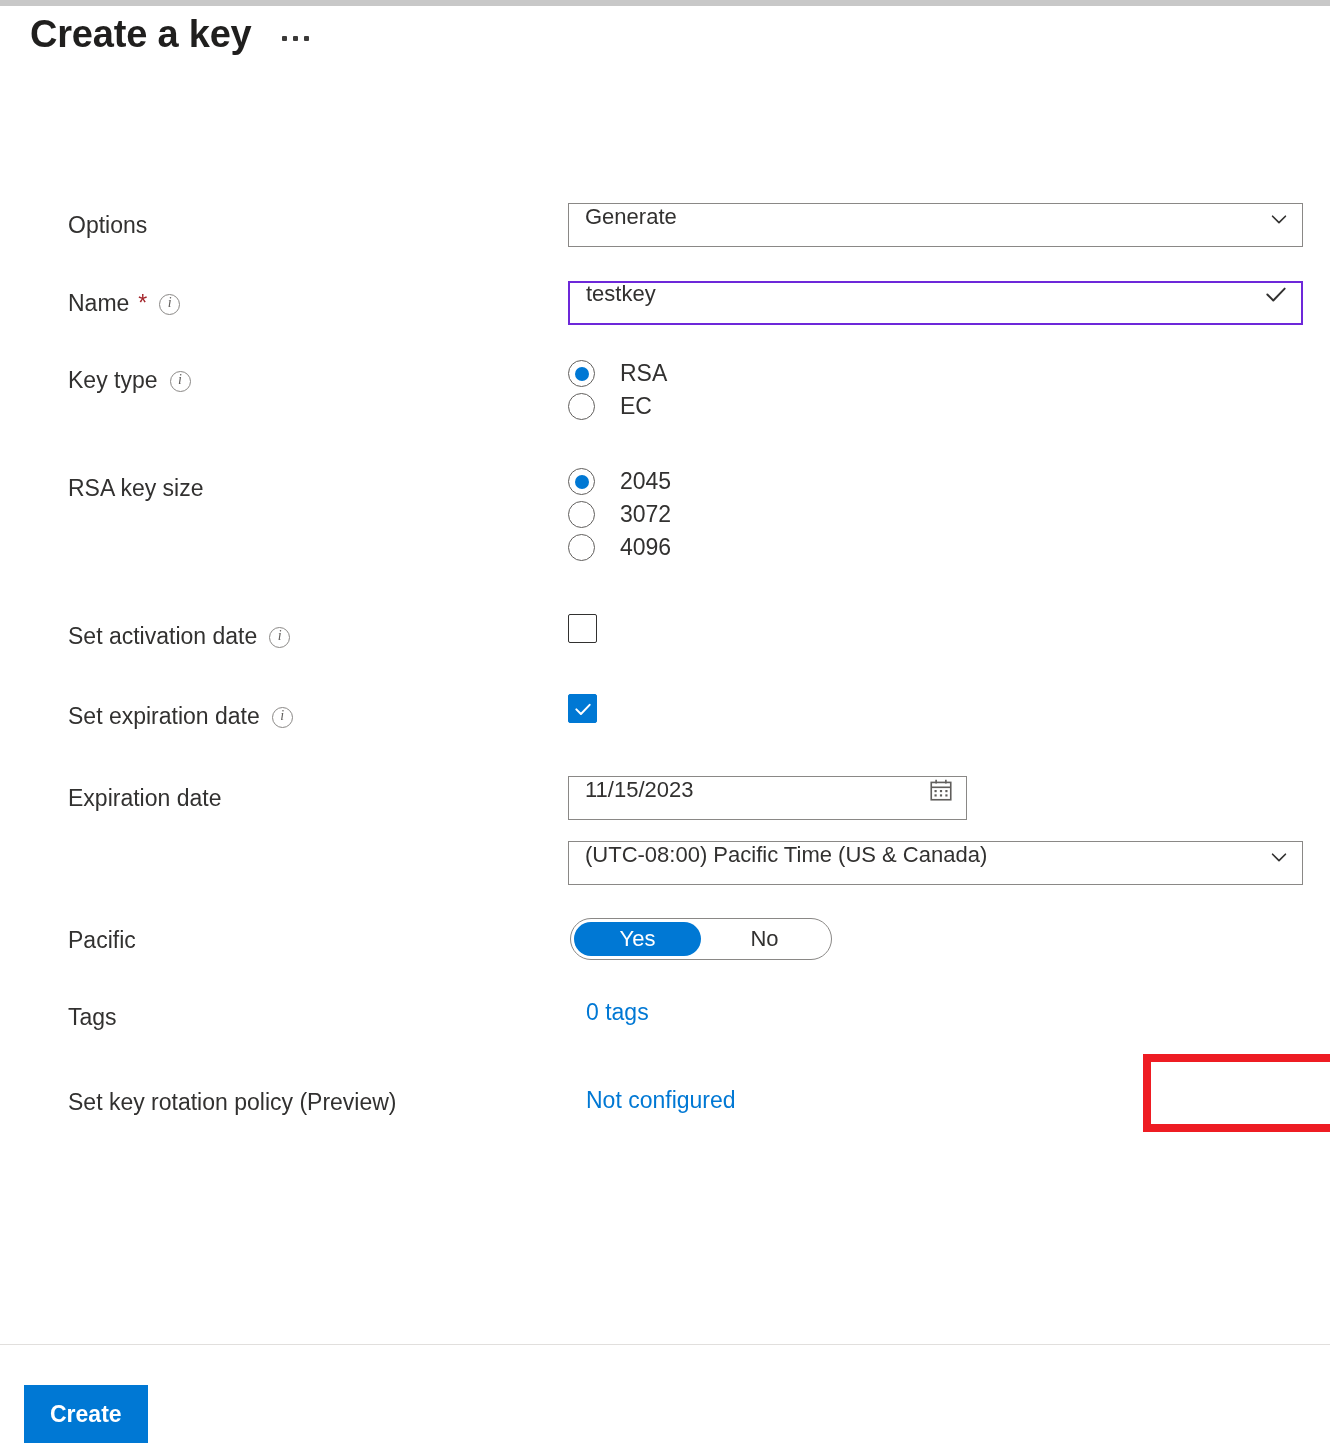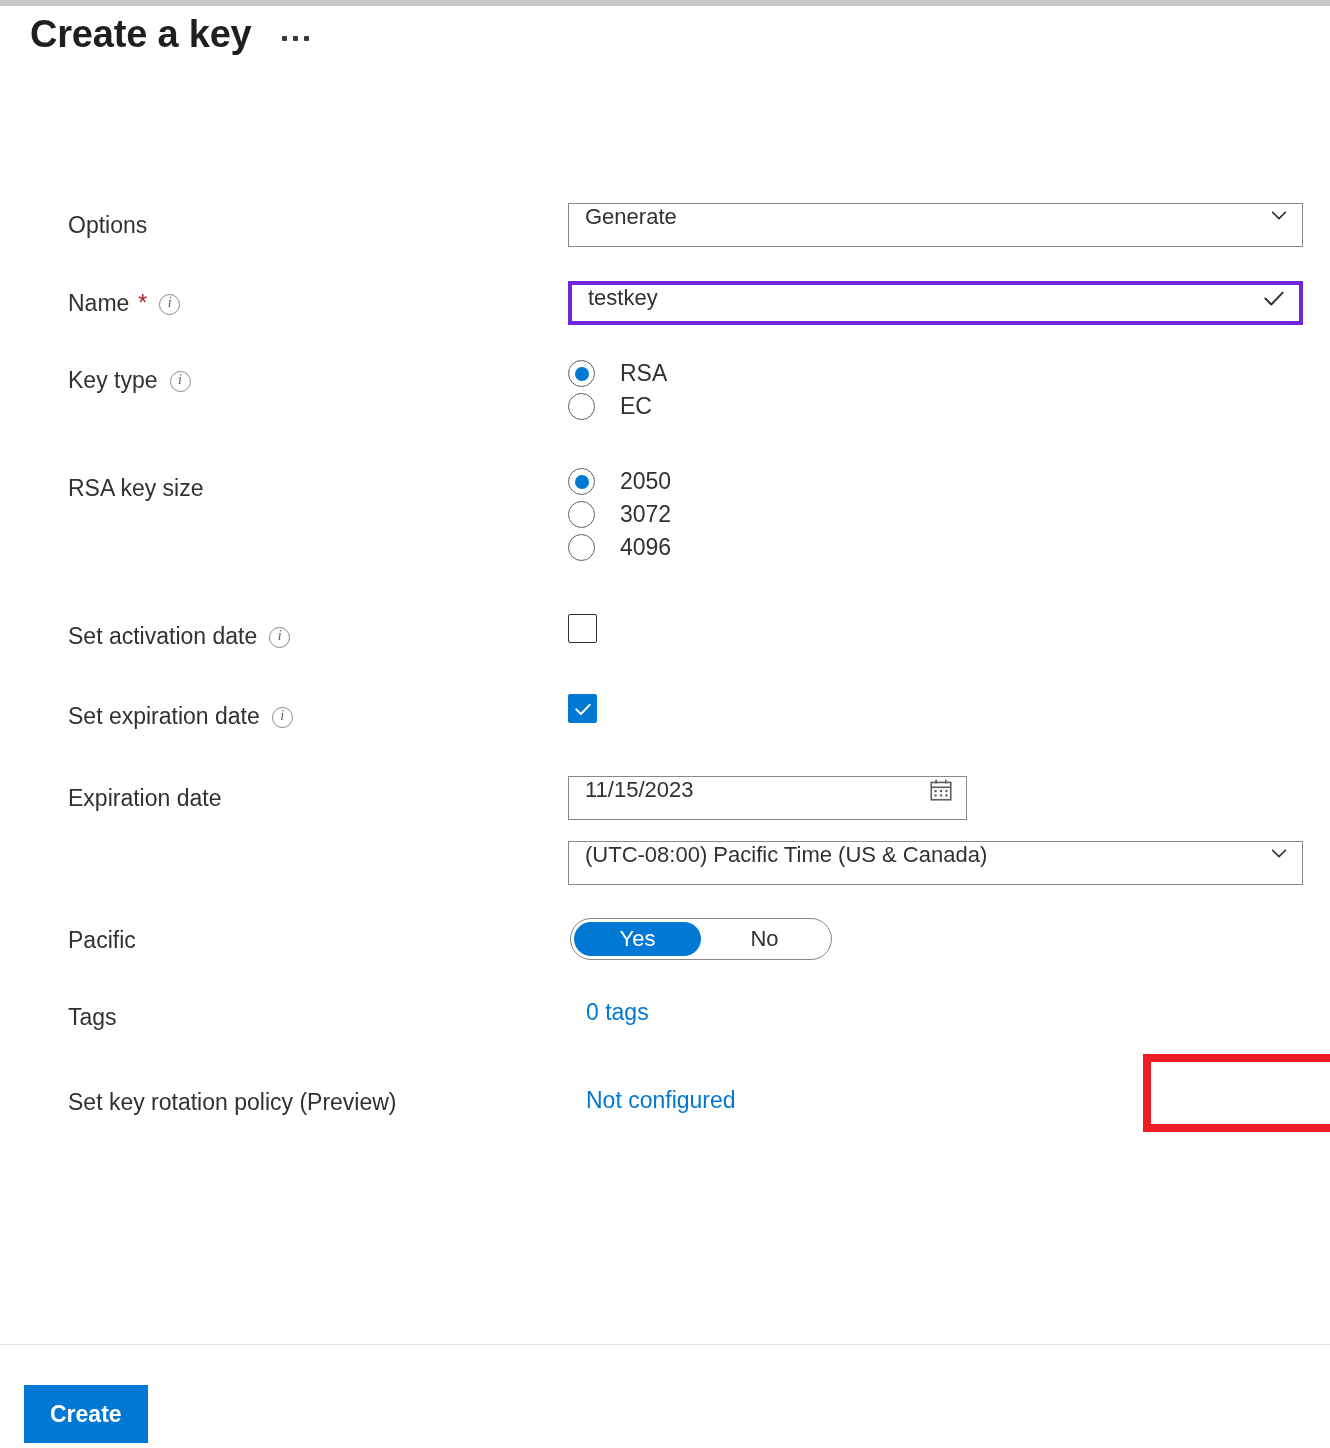--- a/index.html
+++ b/index.html
@@ -50,24 +50,24 @@
     color: #605e5c; font-size: 14px; font-family: "Liberation Serif", serif;
     font-style: italic; line-height: 1; flex: none; margin-left: 3px;
     position: relative; top: 1px;
   }
   .info-icon span { position: relative; top: -1px; }
 
   .control { position: absolute; left: 568px; top: 0; }
 
   .field {
     height: 44px; border: 1px solid #8a8886; background: #fff;
-    display: flex; align-items: flex-start; padding: 0 12px 0 16px;
+    display: flex; align-items: flex-end; padding: 0 12px 16px 16px;
     font-size: 22px; color: #323130;
   }
-  .field.focused { border: 4px solid #6d28d9; }
+  .field.focused { border: 2px solid #6d28d9; }
   .field .val { flex: 1; white-space: nowrap; overflow: hidden; }
 
   .chev {
     width: 22px; height: 22px; flex: none; display: block;
   }
   .check-ok { width: 26px; height: 26px; flex: none; display: block; }
 
   .w-combo { width: 735px; }
   .w-name  { width: 735px; }
   .w-date  { width: 399px; }
@@ -209,21 +209,21 @@
   <div class="row" style="top:283px;">
     <div class="label" style="top:5px;">
       <span>RSA key size</span>
     </div>
     <div class="control">
       <div class="radio-group">
         <div class="radio-item selected">
           <span class="radio-mark">
               <span class="radio-dot"></span>
             </span>
-          <span class="radio-label">2050</span>
+          <span class="radio-label">2045</span>
         </div>
         <div class="radio-item">
           <span class="radio-mark"></span>
           <span class="radio-label">3072</span>
         </div>
         <div class="radio-item">
           <span class="radio-mark"></span>
           <span class="radio-label">4096</span>
         </div>
       </div>

